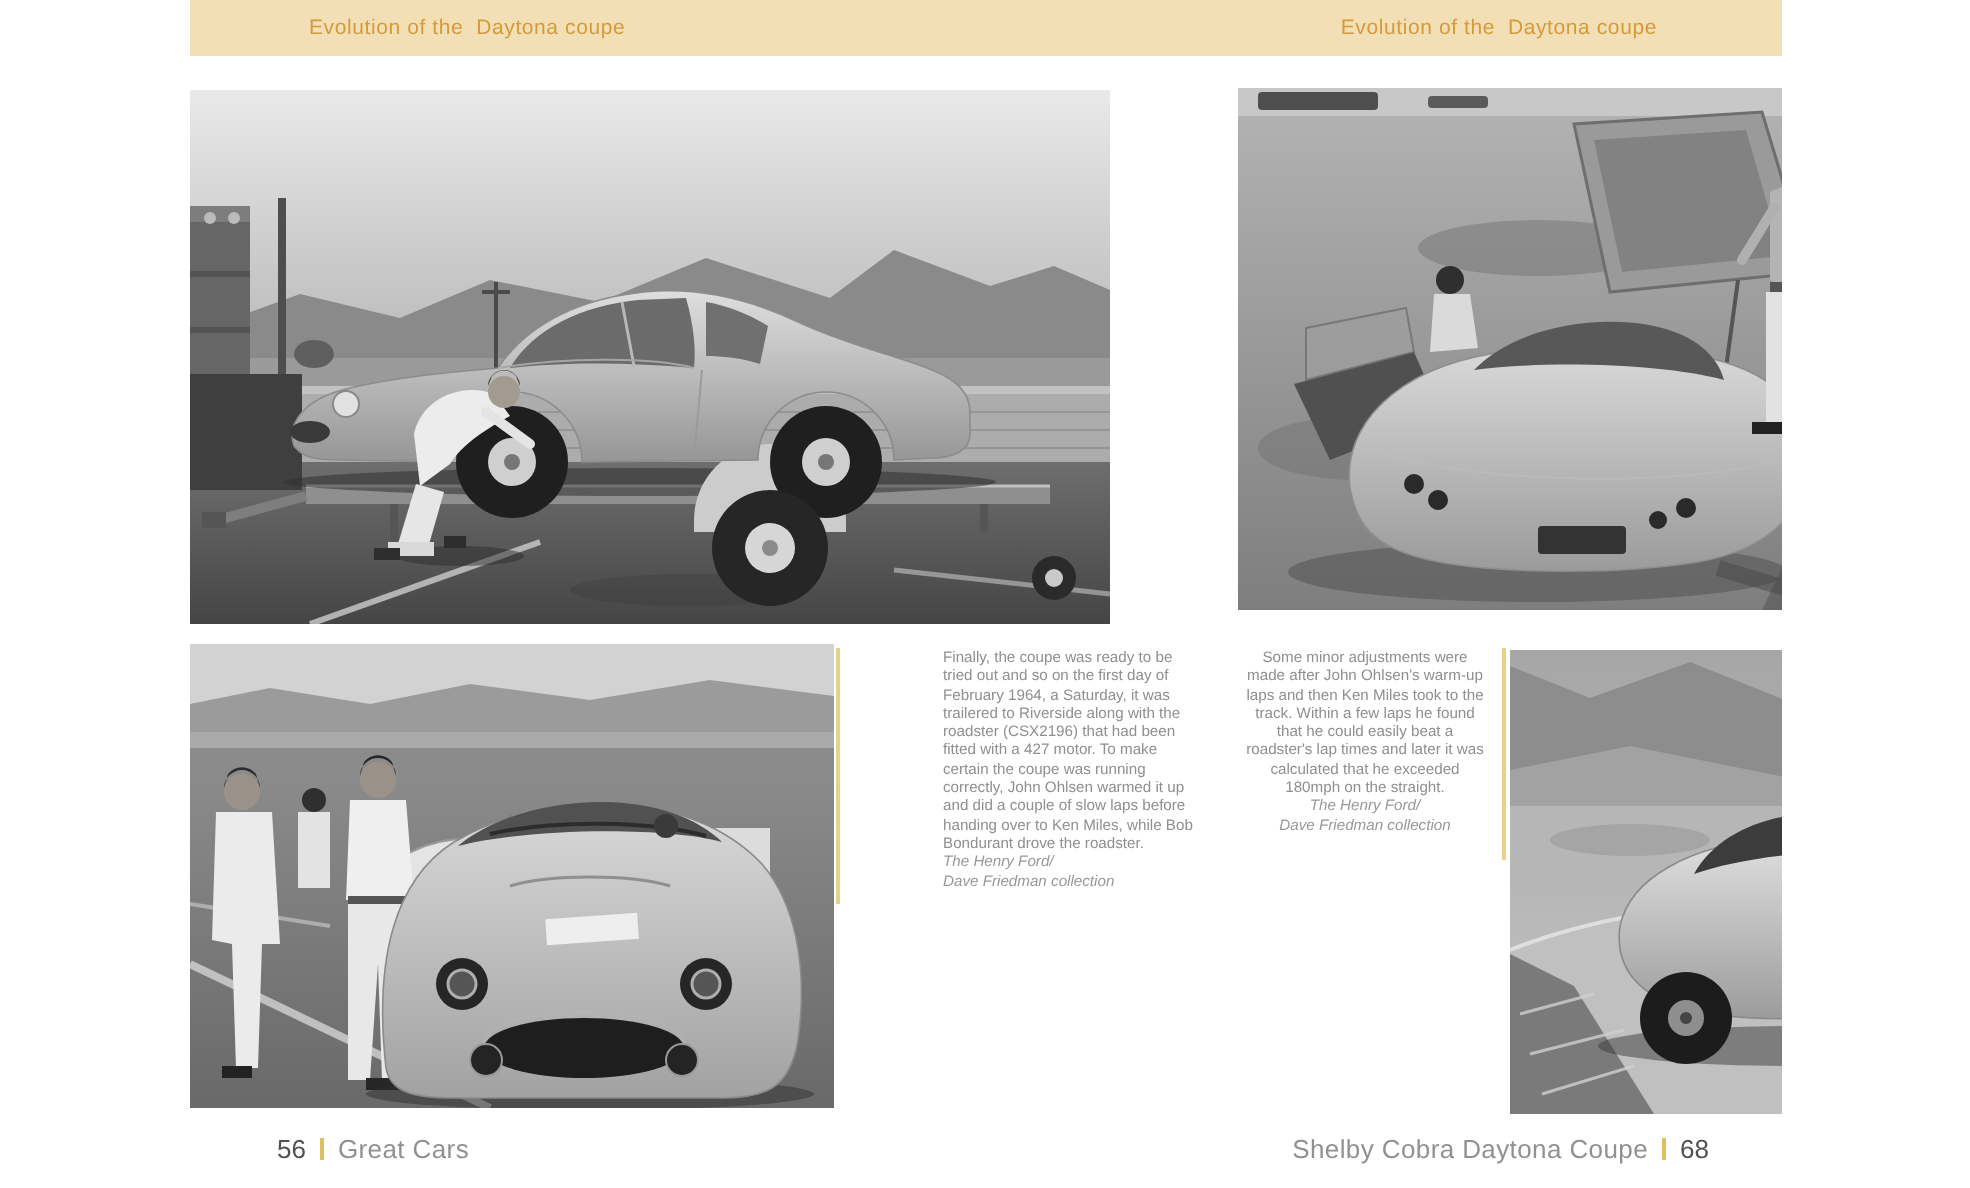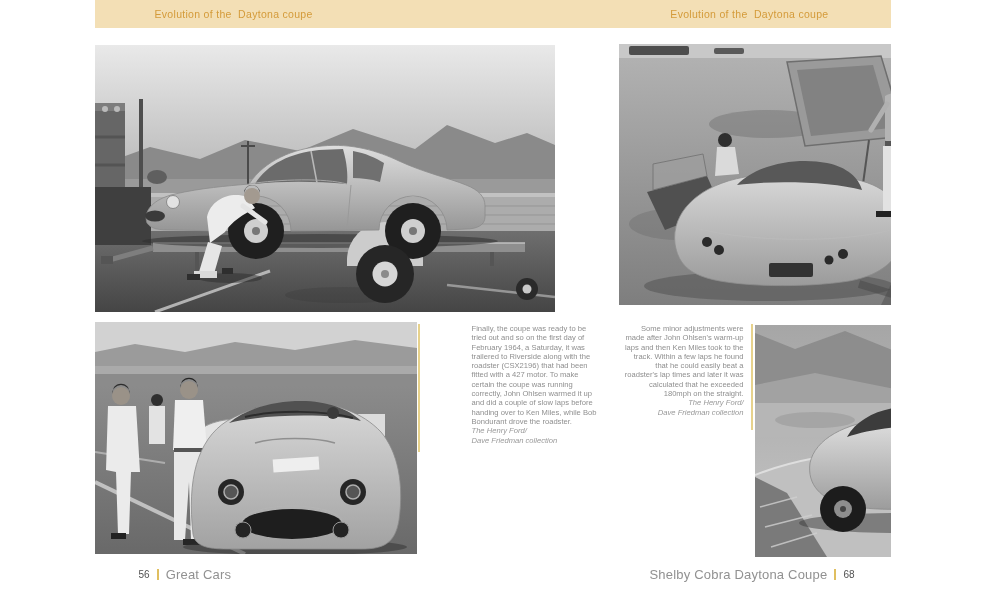--- a/index.html
+++ b/index.html
@@ -28,34 +28,34 @@
   .photo-2 { left:524px; top:44px; }
   .photo-3 { left:0;    top:322px; }
   .photo-4 { left:660px; top:325px; }
 
   
   .caption {
     position:absolute; font-size:7.6px; line-height:9.3px; color:#8f8f8f;
   }
   .caption .credit { font-style:italic; color:#989898; }
   .caption-left  { left:333px; top:324px; width:131px; text-align:left;margin-left:44px; }
-  .caption-right { left:527px; top:324px; width:122px; text-align:right; }
+  .caption-right { left:527px; top:324px; width:122px; text-align:center; }
   .vrule {
     position:absolute; width:2px; background:#e7d28c;
   }
   .vrule-left  { left:323px; top:324px; height:128px; }
   .vrule-right { left:656px; top:324px; height:106px; }
 
   
   .folio {
     position:absolute; top:567px; display:flex; align-items:center; gap:7px;
   }
   .folio-left  { left:44px; }
   .folio-right { right:36px; }
-  .folio .pagenum { font-size:10px; color:#515151; }
+  .folio .pagenum { font-size:13px; color:#515151; }
   .folio .divider { width:2px; height:11px; background:#e0bf60; }
   .folio .label   { font-size:13px; color:#919191; letter-spacing:.2px; }
 </style>
 </head>
 <body>
 
 <div class="spread">
 
   <div class="band"></div>
   <span class="running-head left">Evolution of the  Daytona coupe</span>

